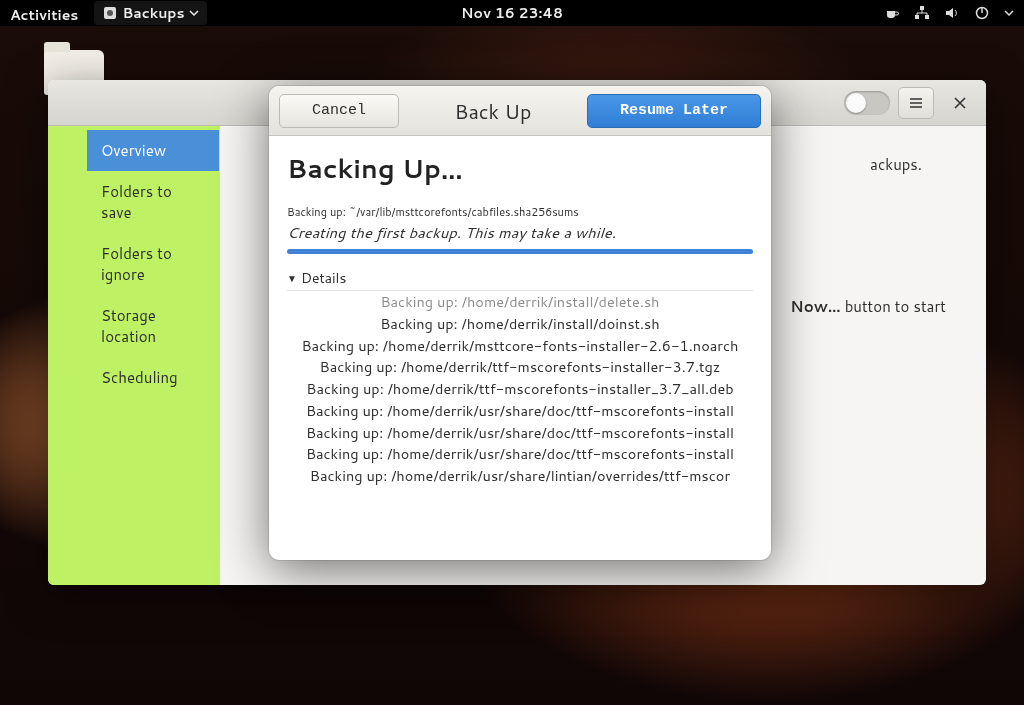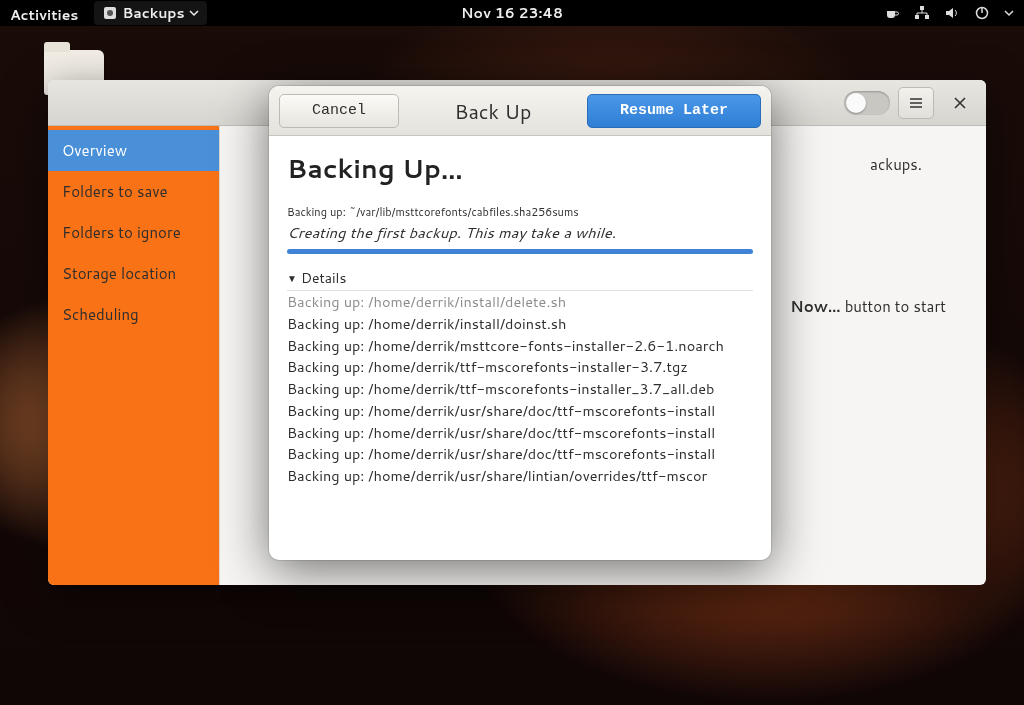--- a/index.html
+++ b/index.html
@@ -58,22 +58,23 @@
     content:""; position:absolute; top:2px; left:2px; width:20px; height:20px;
     background:#fafafa; border-radius:50%; box-shadow:0 1px 2px rgba(0,0,0,0.3);
   }
   .titlebar-btn {
     width:36px; height:32px; border:1px solid #bdbbb6; border-radius:5px;
     background:linear-gradient(#f4f2ed,#e1dfd9); display:flex; align-items:center; justify-content:center;
     color:#333;
   }
   .window-body { flex:1; display:flex; }
   .sidebar {
-    width:172px; background:#f97316; border-right:1px solid #d8d6d1;
+    width:172px; background:#bef264; border-right:1px solid #d8d6d1;
     padding-top:4px;
+    padding-left:39px;
   }
   .side-item {
     padding:10px 14px; font-size:15px; color:#2e2e2e; cursor:pointer;
   }
   .side-item.active { background:#4a90d9; color:#fff; }
   .content-area { flex:1; padding:22px 26px; color:#2e2e2e; font-size:15px; position:relative;}
   .content-area .hint1 { position:absolute; top:28px; right:64px; }
   .content-area .hint2 { position:absolute; top:170px; right:40px; }
 
   
@@ -102,21 +103,21 @@
   .progress {
     height:5px; width:100%; background:#dedcda; border-radius:3px; overflow:hidden; margin-bottom:14px;
   }
   .progress-fill { height:100%; width:100%; background:#3f82d6; }
   .details-toggle { font-size:14px; color:#2e2e2e; display:flex; align-items:center; gap:4px; cursor:pointer; user-select:none; margin-bottom:2px;}
   .details-toggle .tri { font-size:10px; }
   .log {
     flex:1; border-top:1px solid #e4e2de; overflow:hidden; font-size:14.5px; line-height:1.5; color:#2e2e2e;
     padding-top:0px;
   }
-  .log .line { white-space:nowrap; overflow:hidden; }
+  .log .line { white-space:nowrap; overflow:hidden;text-align:center; }
   .log .line.faded { opacity:0.55; }
 </style>
 </head>
 <body>
 
 <div class="panel">
   <div class="left">
     <span>Activities</span>
     <span class="app-indicator">
       <svg viewBox="0 0 16 16">

